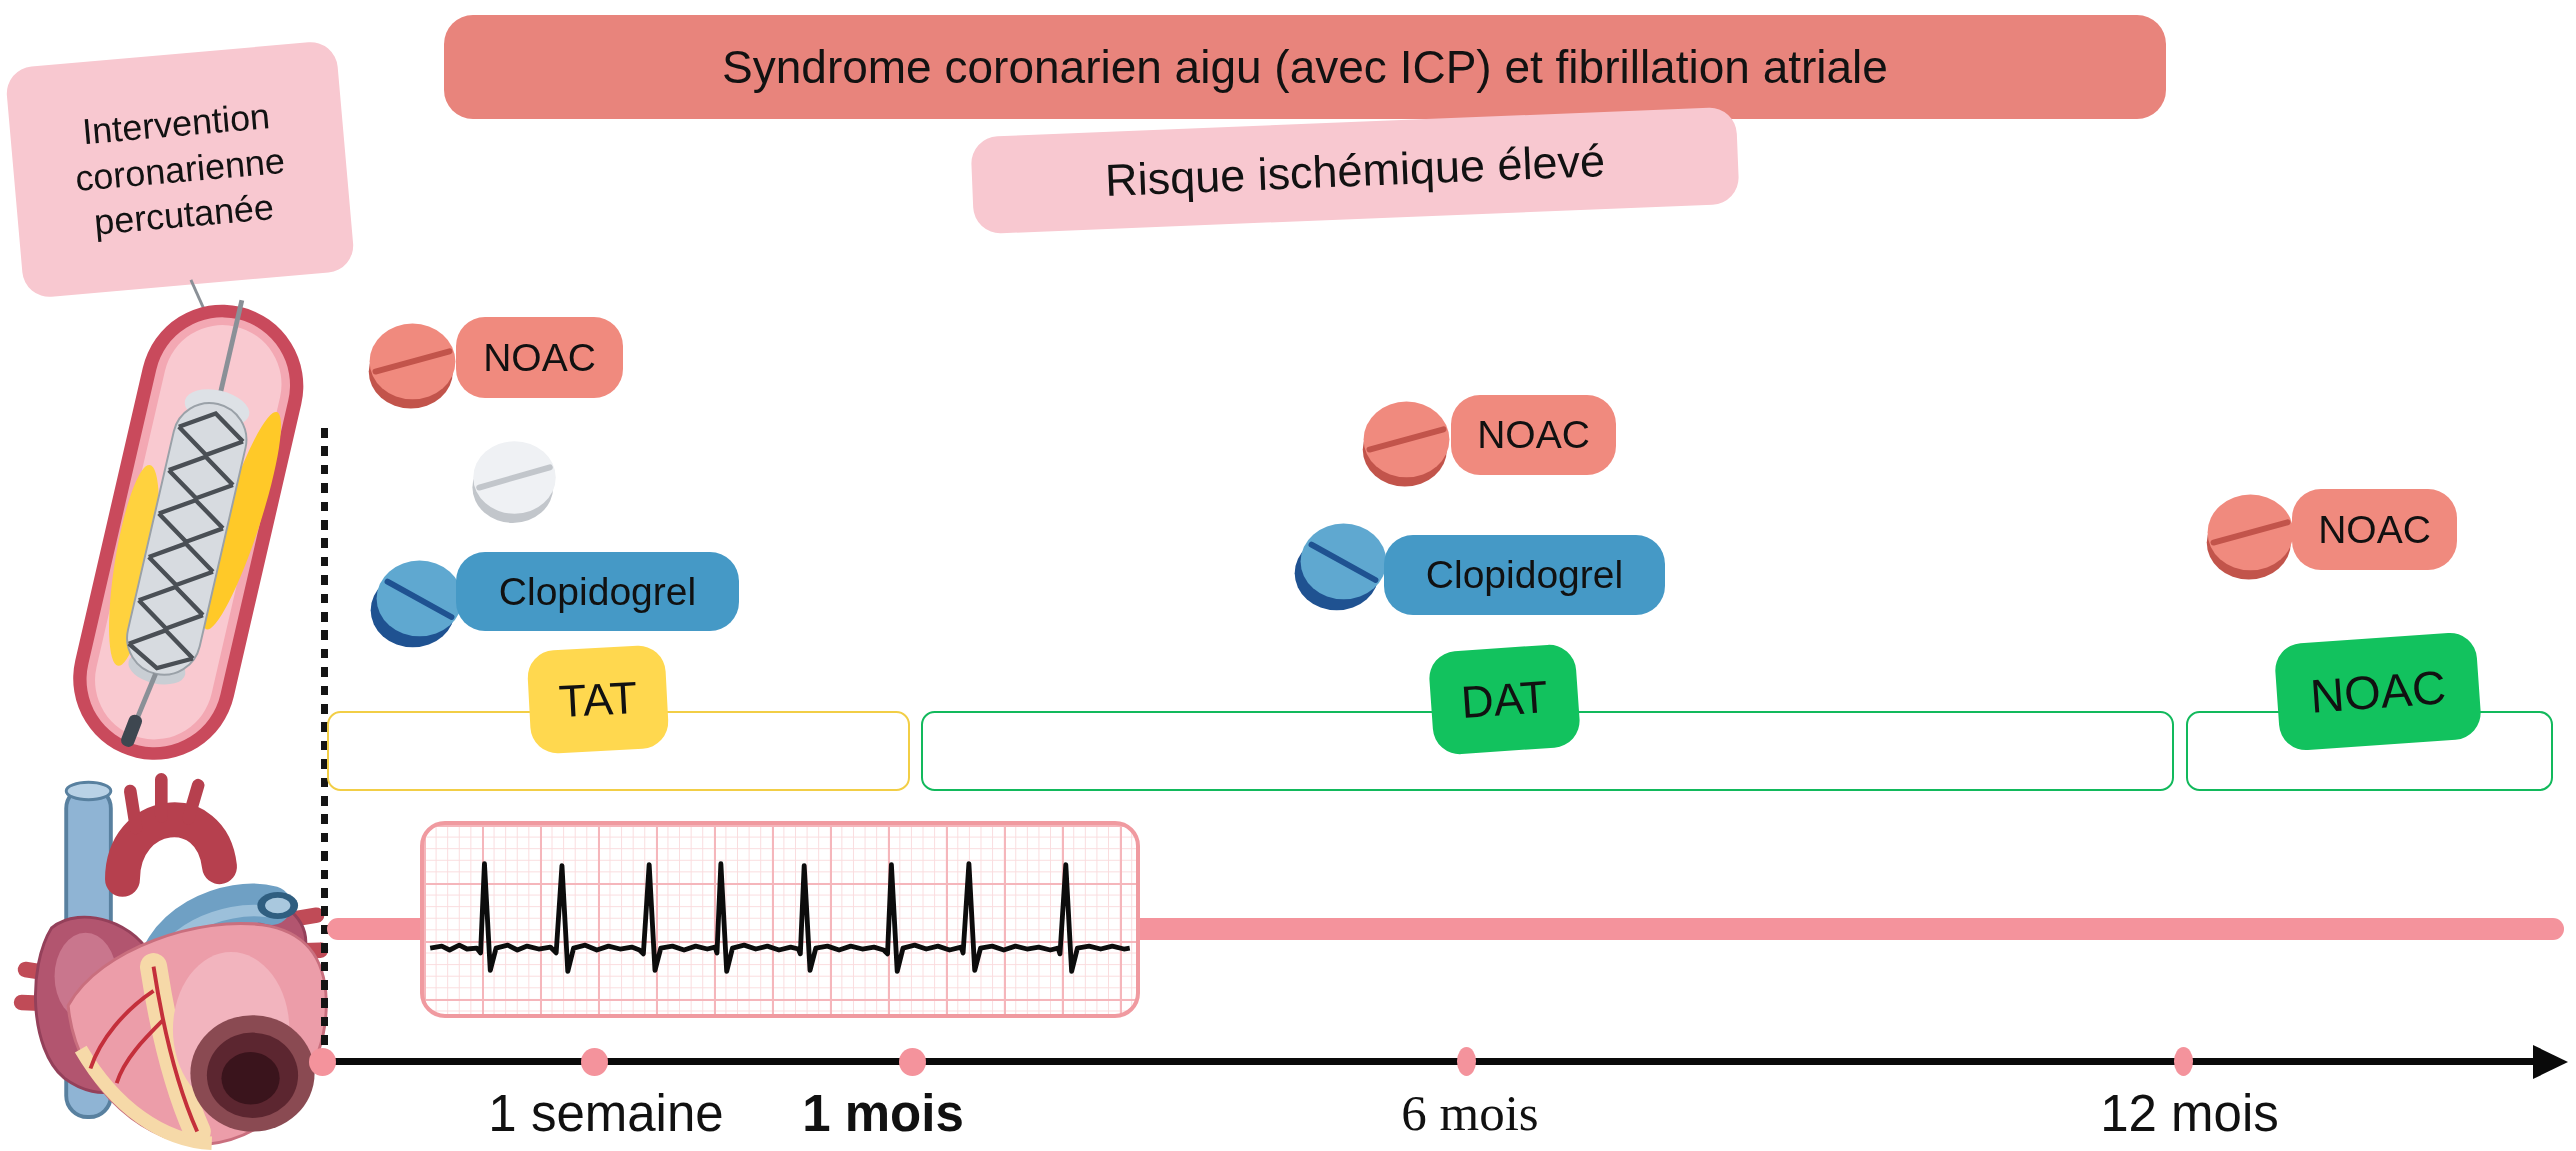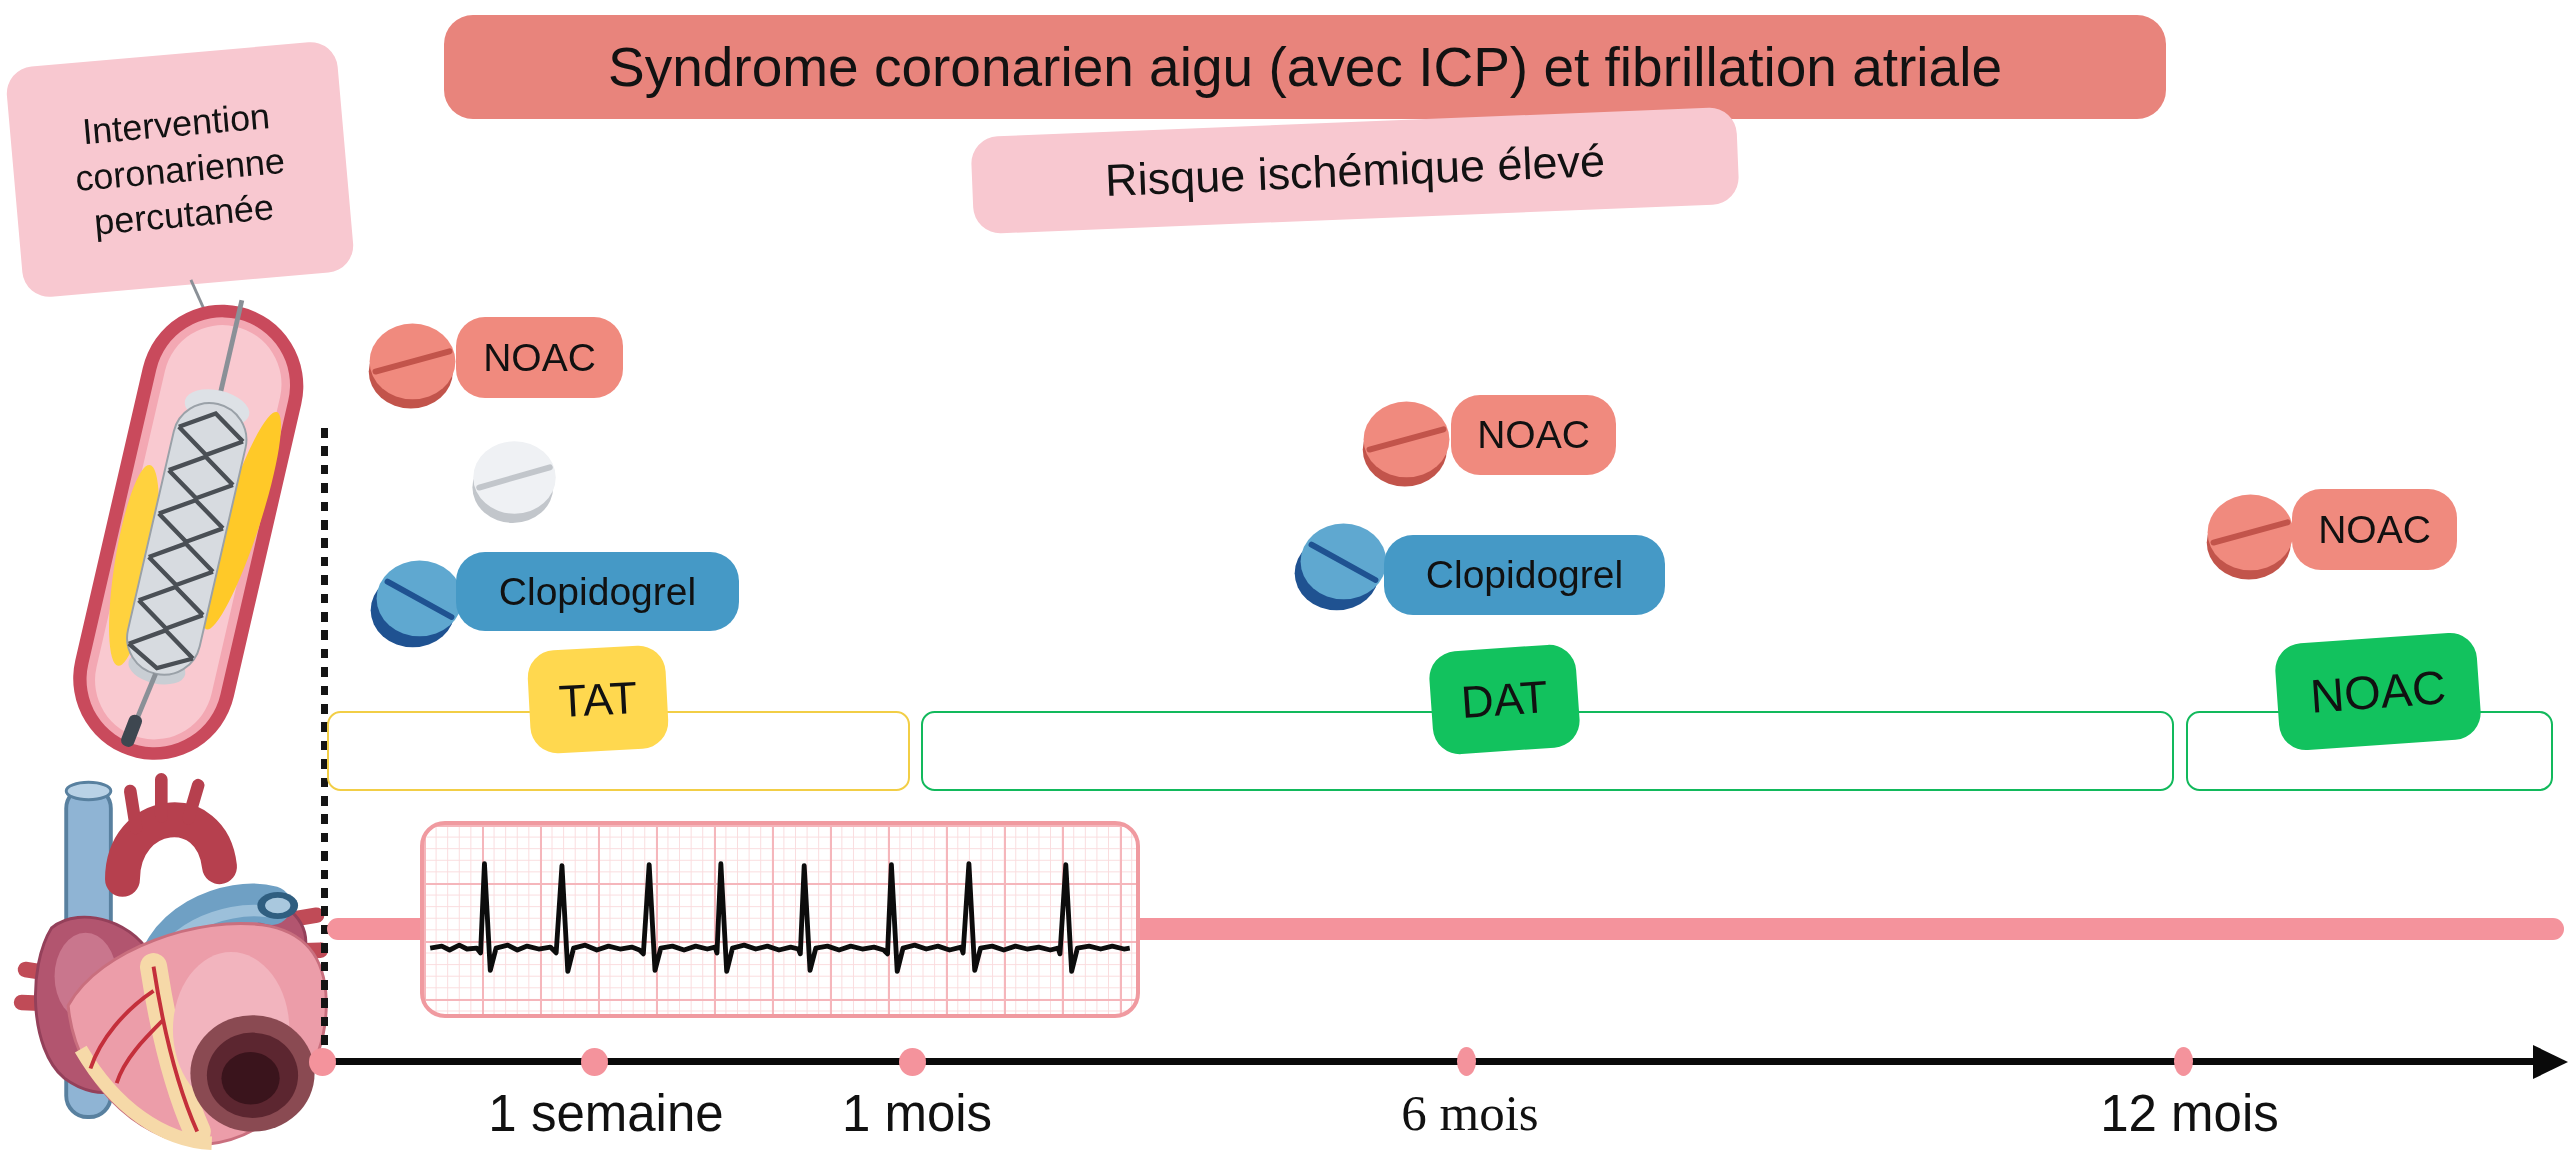--- a/index.html
+++ b/index.html
@@ -3,21 +3,21 @@
 <meta charset="utf-8">
 <style>
   * { margin:0; padding:0; box-sizing:border-box; }
   body { background:#ffffff; font-family:"Liberation Sans", sans-serif; }
   .canvas { position:relative; width:2576px; height:1151px; background:#ffffff; overflow:hidden; }
 
   
   .banner { position:absolute; display:flex; align-items:center; justify-content:center;
             color:#121212; text-align:center; }
   .title-banner   { left:444px; top:14.5px;  width:1722px; height:104px; border-radius:29px;
-                    background:var(--title_bg); font-size:55px; }
+                    background:var(--title_bg); font-size:46px; }
   .subtitle-banner{ left:972px; top:122px; width:766px; height:97px; border-radius:27px;
                     background:var(--pink_label_bg); font-size:45px; transform:rotate(-2.3deg); }
   .icp-banner     { left:13.6px; top:54px; width:332px; height:231px; border-radius:27px;
                     background:var(--pink_label_bg); font-size:36px; line-height:1.27;
                     transform:rotate(-5deg); white-space:pre-line; }
 
   
   .pill-icon { position:absolute; width:101px; height:109px; }
   .med-label { position:absolute; display:flex; align-items:center; justify-content:center;
                border-radius:29px; color:#111; font-size:39px; }
@@ -71,21 +71,21 @@
   .axis-arrow { position:absolute; left:2533px; top:1045px; width:0; height:0;
                 border-left:35px solid #0a0a0a; border-top:17.5px solid transparent; border-bottom:17.5px solid transparent; }
   .dot { position:absolute; background:var(--dot); border-radius:50%; }
   .d1 { left:309px;  top:1048px; width:27px; height:28px; }
   .d2 { left:581px;  top:1048px; width:27px; height:28px; }
   .d3 { left:899px;  top:1048px; width:27px; height:28px; }
   .d4 { left:1457px; top:1047px; width:19.4px; height:29px; }
   .d5 { left:2174px; top:1047px; width:19.4px; height:29px; }
   .tick { position:absolute; top:1084px; font-size:51px; color:#111; text-align:center; }
   .t1 { left:480px;  width:252px; }
-  .t2 { left:820px;  width:194px; }
+  .t2 { left:786px;  width:194px;font-weight:bold; }
   .t3 { left:1373px; width:194px;font-family:Liberation Serif, serif; }
   .t4 { left:2083px; width:213px; }
 
   
   .connector { position:absolute; left:179px; top:274px; }
   .stent-illustration { position:absolute; left:68px; top:286px; }
   .heart-illustration { position:absolute; left:7.8px; top:758px; }
 </style>
 </head>
 <body>

